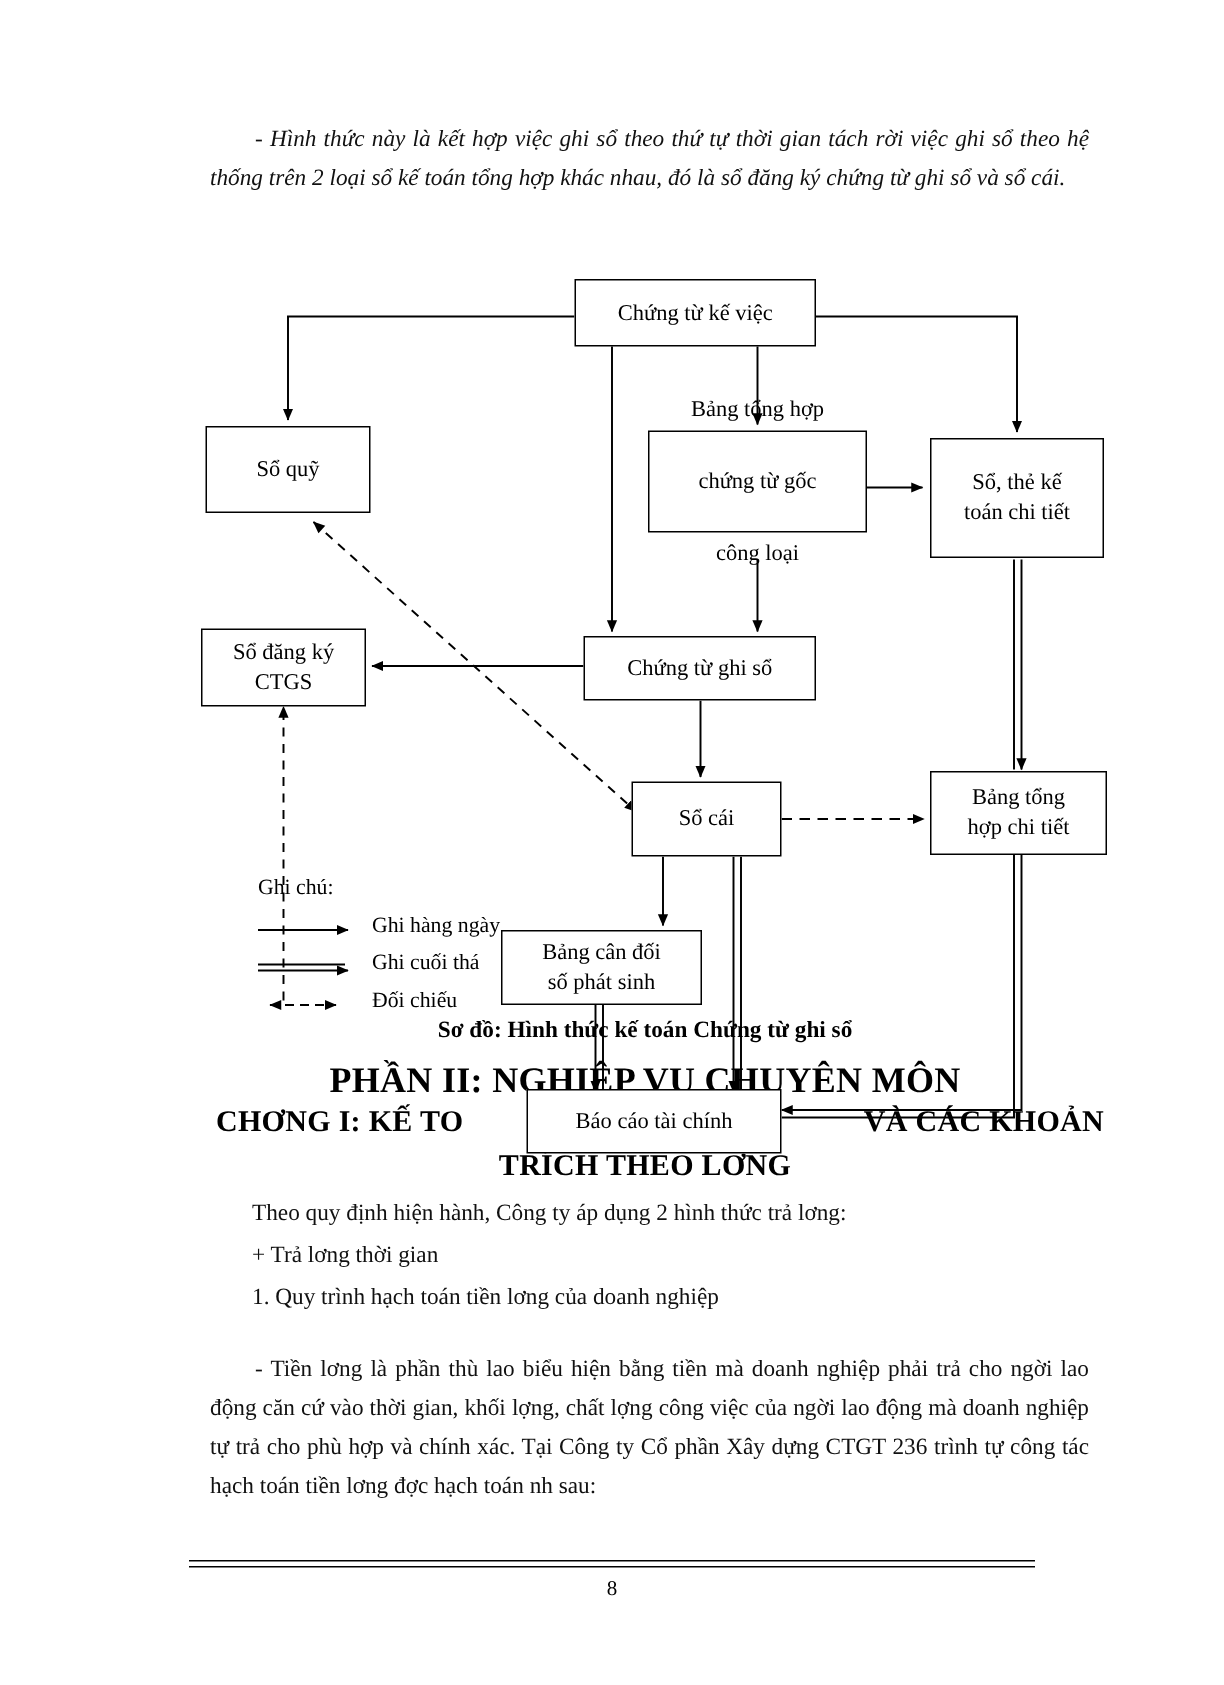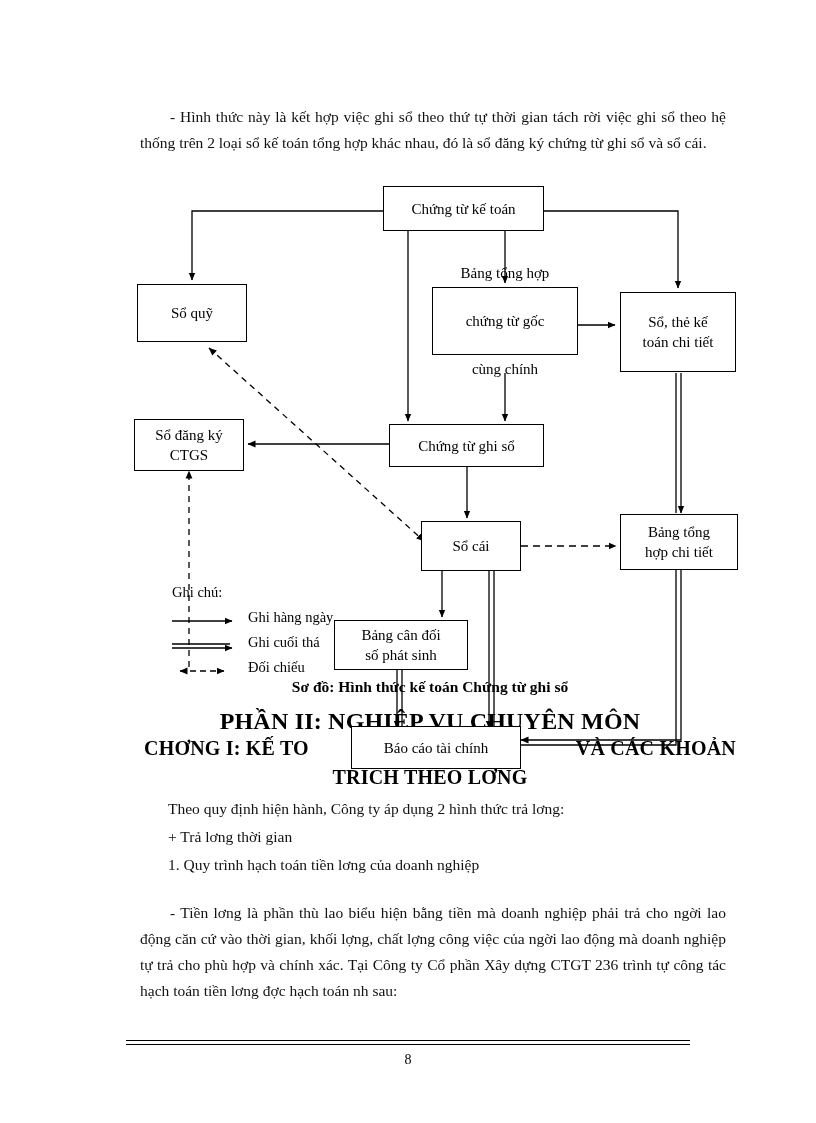--- a/index.html
+++ b/index.html
@@ -29,22 +29,23 @@
     font-size: 15.5px;
     line-height: 26px;
     text-align: justify;
     color: #111;
   }
   .para p { margin: 0; }
   .indent { text-indent: 30px; }
 
   .intro {
     left: 140px;
-    top: 104px;
+    top: 80px;
     width: 586px;
+    font-style: italic;
   }
 
   .lower-text {
     left: 140px;
     top: 796px;
     width: 586px;
   }
   .lower-text p { margin: 0 0 2px 0; }
   .lower-line-indent { padding-left: 28px; }
 
@@ -204,31 +205,31 @@
 
       <path d="M489,571 L489,728" marker-end="url(#arrow)"></path>
       <path d="M494,571 L494,728"></path>
 
       <path d="M397,670 L397,728" marker-end="url(#arrow)"></path>
       <path d="M402,670 L402,728"></path>
     </g>
   </svg>
 
   <div class="box" style="left:383px; top:186px; width:161px; height:45px;">
-    <span>Chứng từ kế toán</span>
+    <span>Chứng từ kế việc</span>
   </div>
 
   <div class="box" style="left:137px; top:284px; width:110px; height:58px;">
     <span>Sổ quỹ</span>
   </div>
 
   <div class="box" style="left:432px; top:287px; width:146px; height:68px; flex-direction:column;gap:28px;">
     <span>Bảng tổng hợp</span>
     <span>chứng từ gốc</span>
-    <span>cùng chính</span>
+    <span>công loại</span>
   </div>
 
   <div class="box" style="left:620px; top:292px; width:116px; height:80px; flex-direction:column;">
     <span>Sổ, thẻ kế</span>
     <span>toán chi tiết</span>
   </div>
 
   <div class="box" style="left:134px; top:419px; width:110px; height:52px; flex-direction:column;">
     <span>Sổ đăng ký</span>
     <span>CTGS</span>

